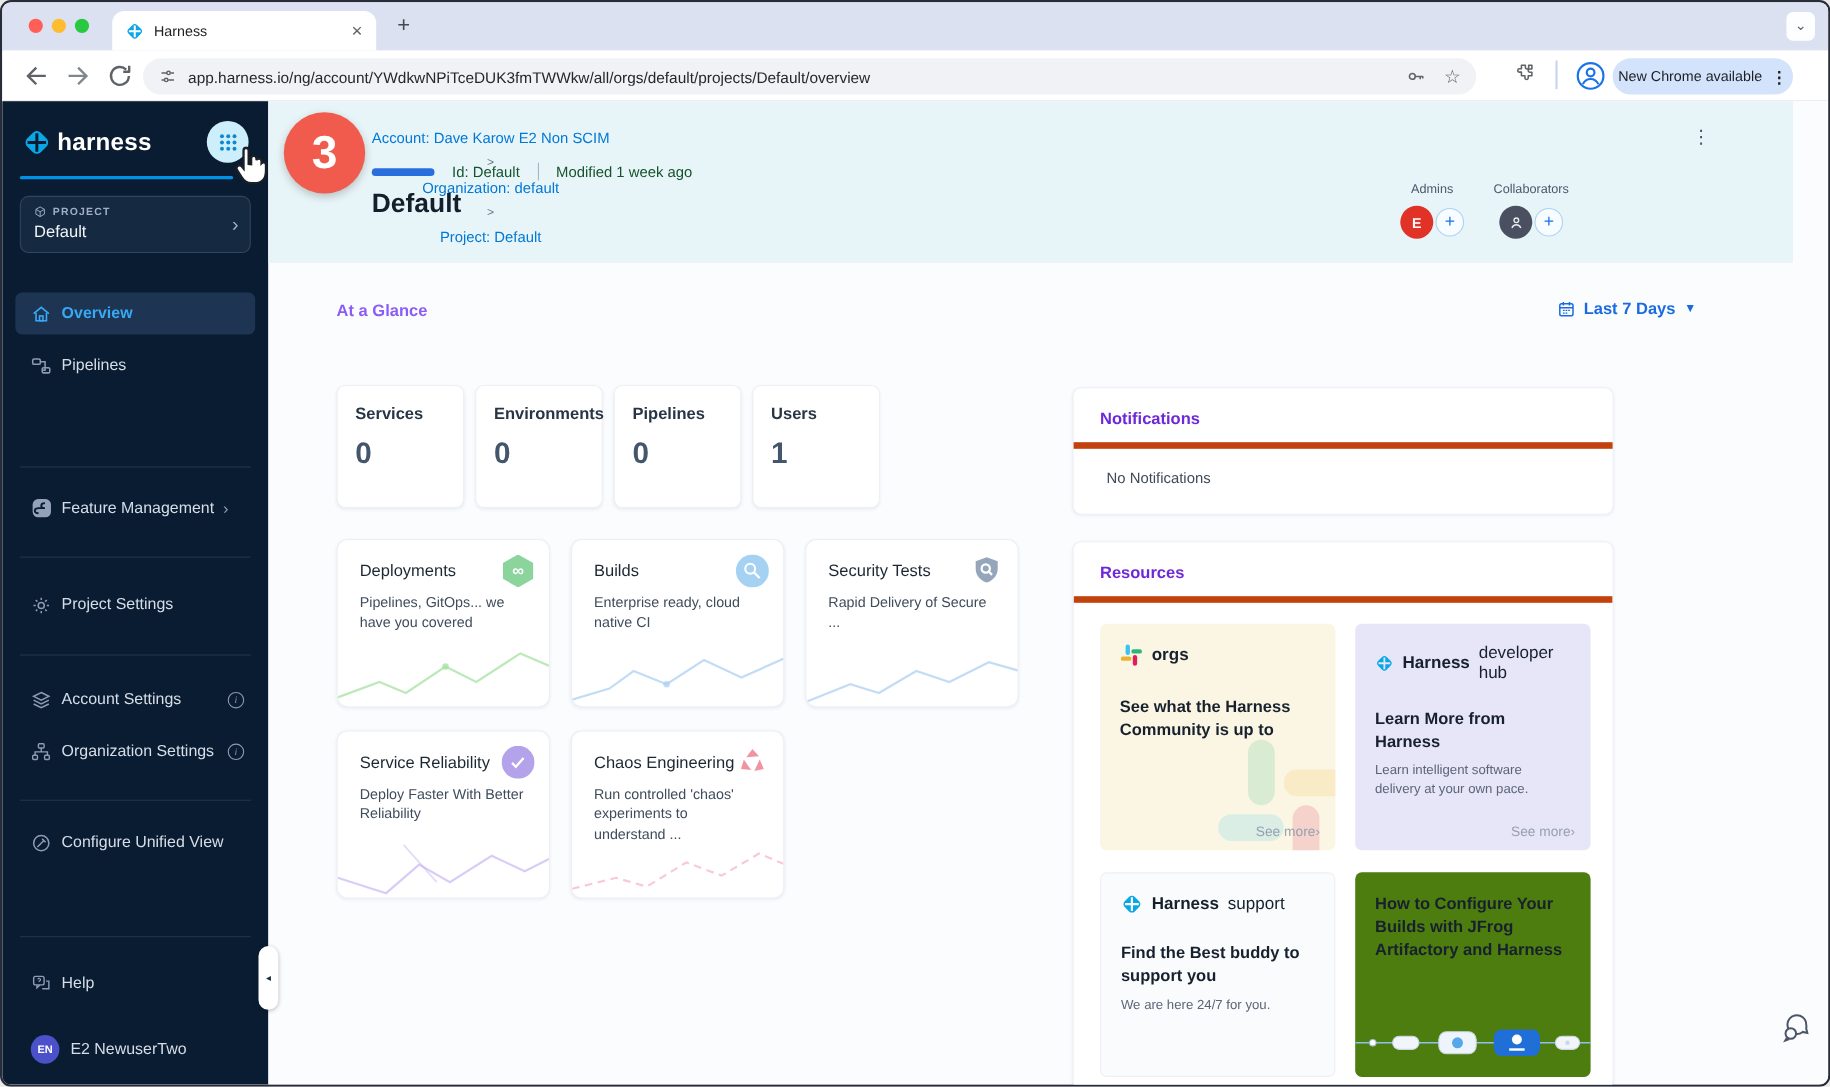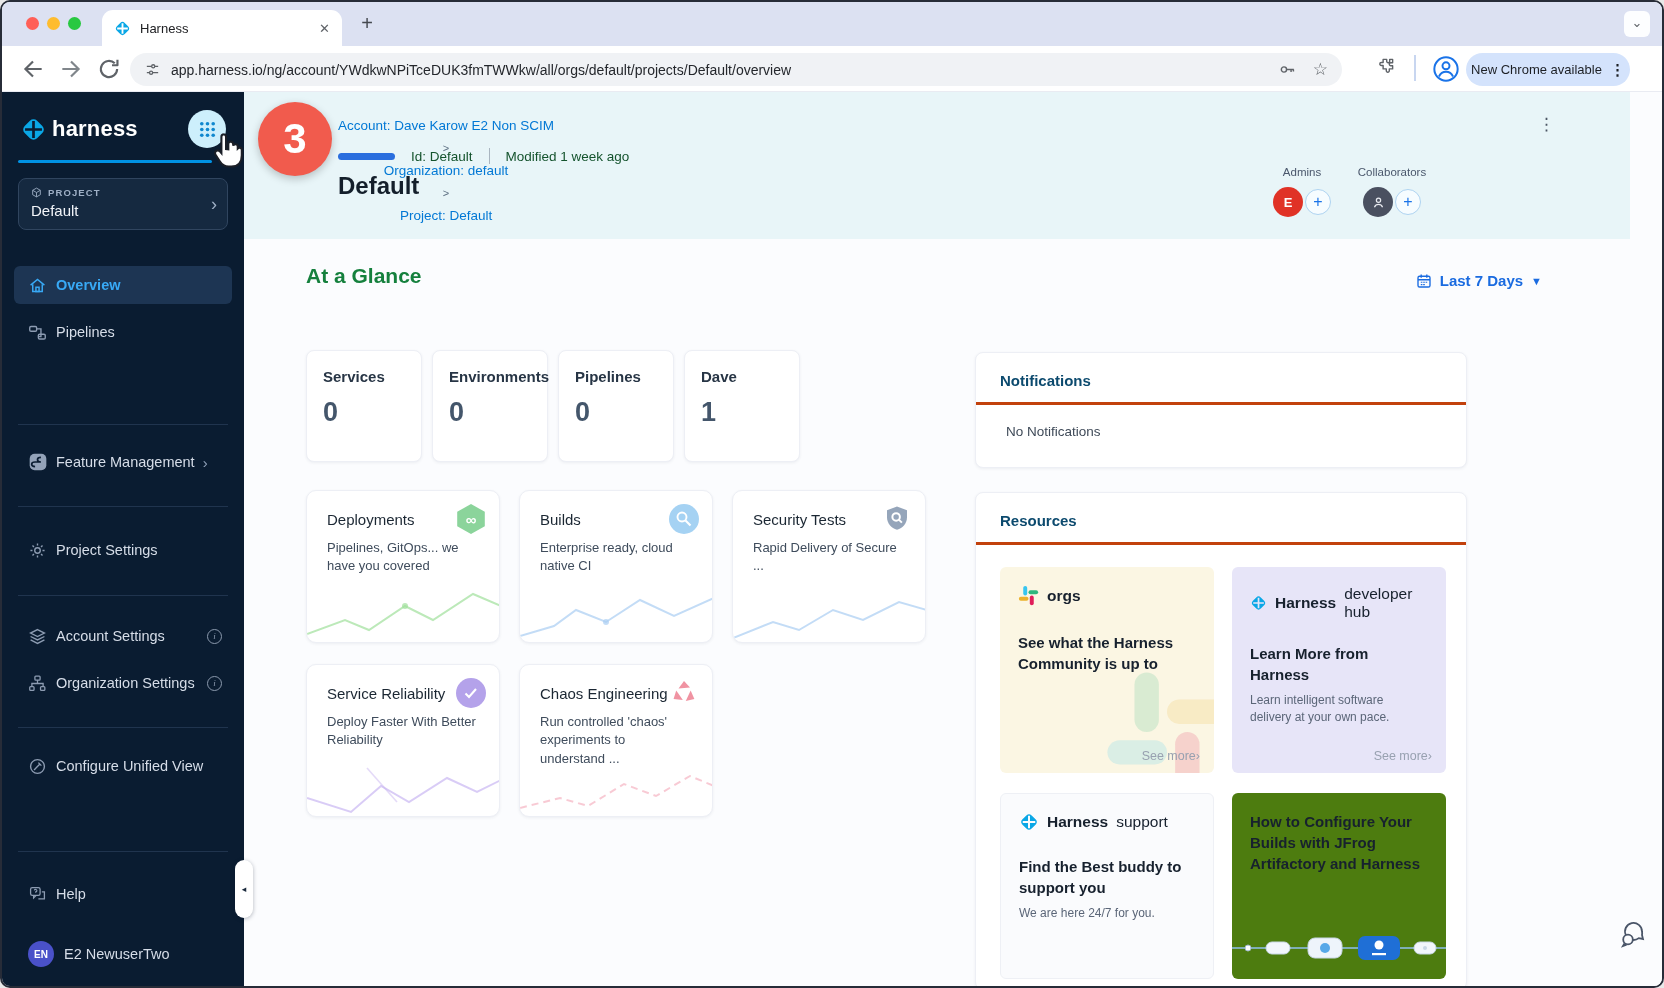--- a/index.html
+++ b/index.html
@@ -75,32 +75,32 @@
   .page-title { position:absolute; left:94px; top:80px; font-size:24px; font-weight:700; color:#141f2b; }
   .kebab-btn { position:absolute; left:1292px; top:26px; font-size:17px; color:#4b5563; letter-spacing:1px;
                width:22px; text-align:center; line-height:13px; }
   .ppl-col { position:absolute; top:74px; width:92px; text-align:center; }
   .ppl-label { font-size:11.5px; color:#4a576c; }
   .ppl-row { margin-top:9px; display:flex; align-items:center; justify-content:center; gap:2px; }
   .avatar-30 { width:30px; height:30px; border-radius:50%; display:flex; align-items:center; justify-content:center; }
   .plus-circle { width:26px; height:26px; border-radius:50%; border:1.5px solid #aed3f1; background:#f6fcff;
                  color:#1a73e8; font-size:16px; display:flex; align-items:center; justify-content:center; }
 
-  .glance-title { position:absolute; left:62px; top:172px; font-size:21px; font-weight:700; color:#15803d; }
+  .glance-title { position:absolute; left:62px; top:182px; font-size:15px; font-weight:700; color:#8b5cf6; }
   .range-picker { position:absolute; right:120px; top:180px; display:flex; align-items:center; gap:8px;
                   color:#1a6be0; font-size:15px; font-weight:700; }
   .range-caret { font-size:11px; }
 
   .card { background:#fff; border:1px solid #edeff5; border-radius:8px; box-shadow:0 1px 3px rgba(40,60,90,.07); }
   .stat-card { position:absolute; top:258px; width:116px; height:112px; padding:17px 16px; }
   .stat-label { font-size:15px; font-weight:700; color:#273545; }
   .stat-value { font-size:27px; font-weight:700; color:#44566b; margin-top:12px; }
 
   .notif-panel { position:absolute; left:731px; top:260px; width:492px; height:116px; }
-  .panel-title { padding:19px 24px 13px; font-size:15px; font-weight:700; color:#0c4a6e; border-bottom:3px solid #c2410c; }
+  .panel-title { padding:19px 24px 13px; font-size:15px; font-weight:700; color:#6d28d9; border-bottom:6px solid #c2410c; }
   .notif-empty { padding:19px 30px; font-size:13.5px; color:#3f4a58; }
 
   .module-card { position:absolute; width:194px; height:153px; border-radius:10px; padding:19px 20px; overflow:hidden; }
   .mod-title { font-size:15px; font-weight:400; color:#1b2733; line-height:1.3; max-width:132px; position:relative; z-index:2; }
   .mod-icon { position:absolute; right:13px; top:13px; width:30px; height:30px; z-index:2; }
   .mod-desc { margin-top:9px; font-size:13px; color:#3f4c5c; line-height:1.45; max-width:156px; position:relative; z-index:2; }
   .mod-squiggle { position:absolute; left:0; right:0; bottom:0; height:58px; z-index:1; }
   .hexagon { width:30px; height:30px; clip-path:polygon(50% 0,96% 26%,96% 74%,50% 100%,4% 74%,4% 26%);
              background:#8bd49b; display:flex; align-items:center; justify-content:center;
              color:#fff; font-weight:700; font-size:15px; }
@@ -385,21 +385,21 @@
     </div>
     <div class="card stat-card" style="left:188px">
       <div class="stat-label">Environments</div>
       <div class="stat-value">0</div>
     </div>
     <div class="card stat-card" style="left:314px">
       <div class="stat-label">Pipelines</div>
       <div class="stat-value">0</div>
     </div>
     <div class="card stat-card" style="left:440px">
-      <div class="stat-label">Dave</div>
+      <div class="stat-label">Users</div>
       <div class="stat-value">1</div>
     </div>
 
     <div class="card notif-panel">
       <div class="panel-title">Notifications</div>
       <div class="notif-empty">No Notifications</div>
     </div>
 
     <div class="card module-card" style="left:62px;top:398px">
       <div class="mod-icon">

